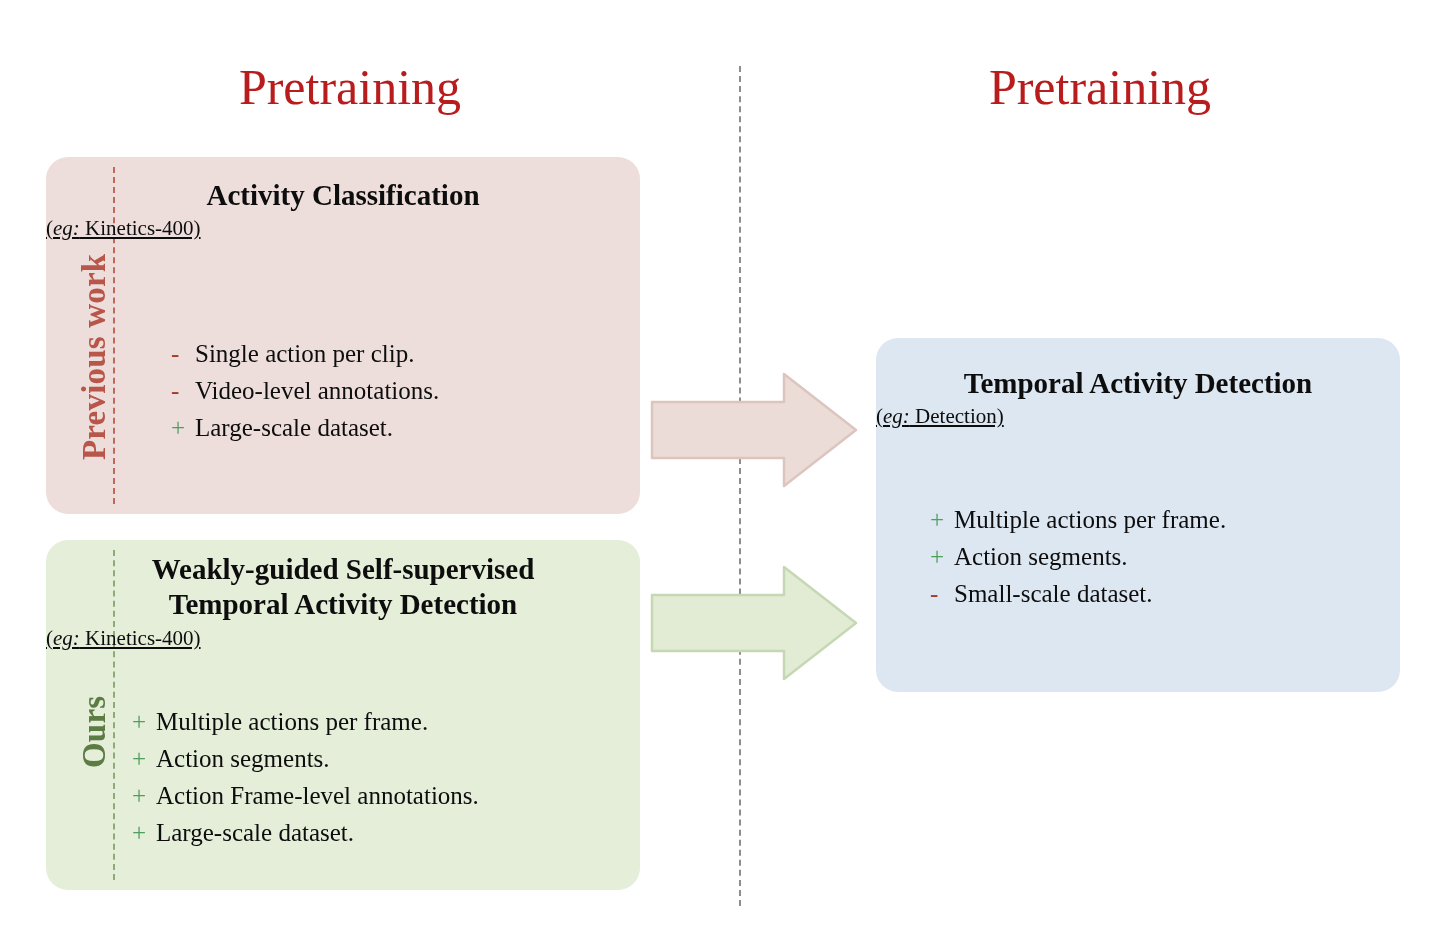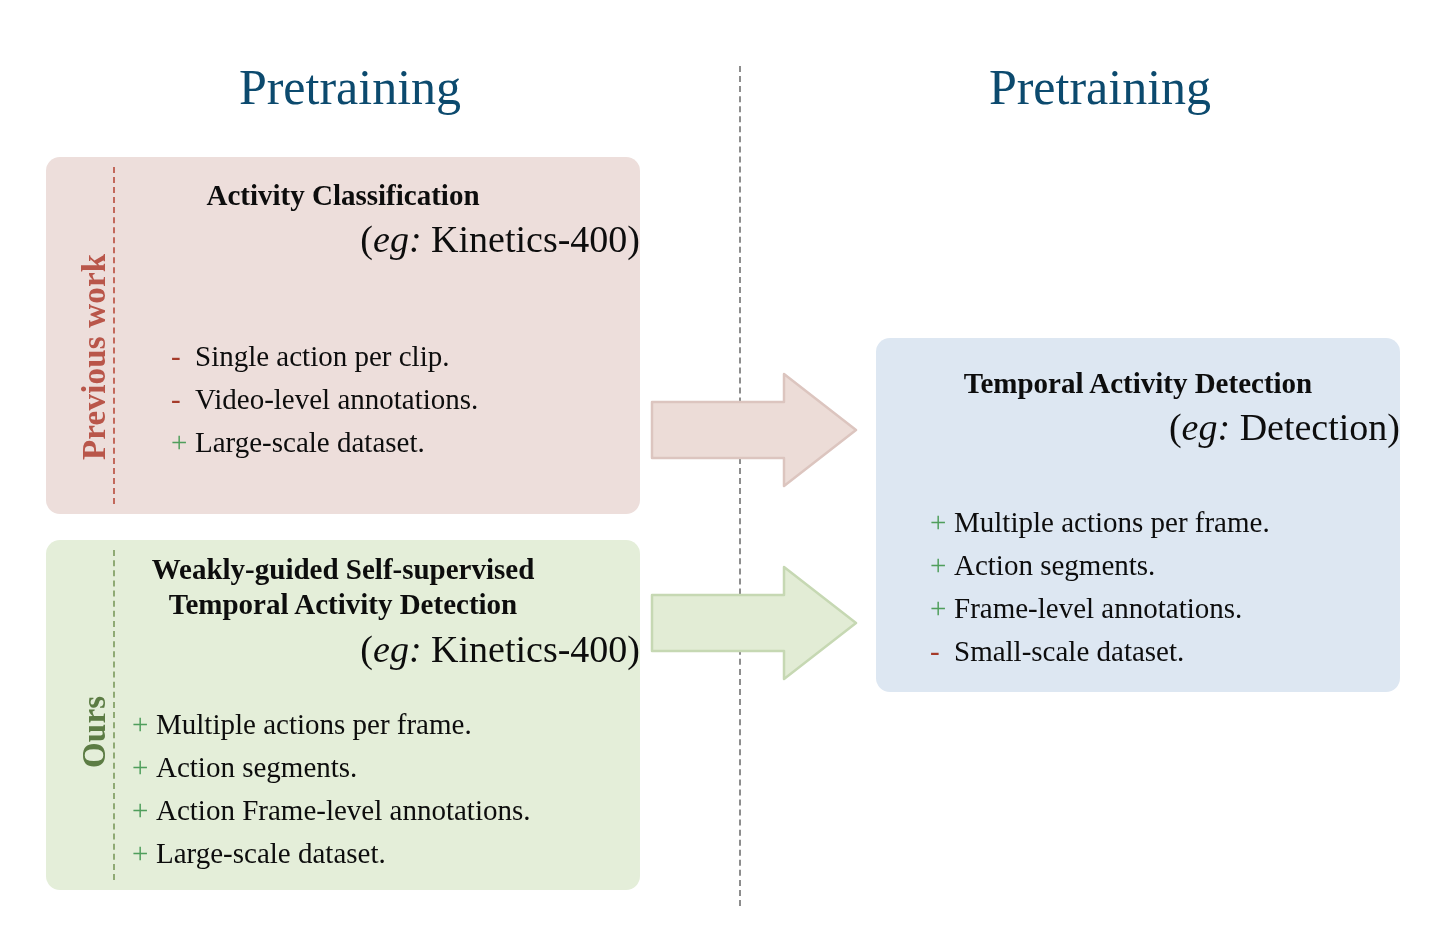--- a/index.html
+++ b/index.html
@@ -17,40 +17,40 @@
     color: #0d0d0d;
   }
 
   
   .col-header {
     position: absolute;
     font-size: 50px;
     line-height: 1;
     text-align: center;
     white-space: nowrap;
-    color: #0c4a6e;
+    color: #b91c1c;
     font-weight: 400;
   }
   #header-pretraining { left: 0px;   top: 62px; width: 700px; }
   #header-downstream  { left: 780px; top: 62px; width: 640px; }
 
   
   #center-divider {
     position: absolute;
     left: 739px;
     top: 66px;
     width: 0px;
     height: 840px;
     border-left: 2px dashed #8d8d8d;
   }
 
   
   .panel {
     position: absolute;
-    border-radius: 14px;
+    border-radius: 22px;
     box-sizing: border-box;
   }
   .panel-inner-rule {
     position: absolute;
     top: 10px;
     bottom: 10px;
     width: 0;
   }
   .side-label {
     position: absolute;
@@ -69,35 +69,36 @@
     text-align: center;
     font-size: 29px;
     font-weight: 700;
     line-height: 1.22;
   }
   .panel-title .t-italic { }
   .panel-subtitle {
     position: absolute;
     left: 0;
     width: 100%;
-    text-align: right;
-    font-size: 38px;
+    text-align: left;
+    font-size: 21px;
     font-weight: 400;
     line-height: 1.22;
+    text-decoration: underline;
   }
   .panel-subtitle em { font-style: italic; }
 
   .bullets {
     position: absolute;
     list-style: none;
     margin: 0;
     padding: 0;
   }
   .bullets li {
-    font-size: 29px;
+    font-size: 25px;
     line-height: 1.48;
     white-space: nowrap;
     display: block;
   }
   .bullets li .sign {
     display: inline-block;
     width: 24px;
     font-weight: 400;
   }
   .sign.plus  { color: #4f9e5c; }
@@ -174,21 +175,20 @@
     </ul>
   </div>
   <div class="side-label" id="label-ours" style="left:76px; top:768px; color:#5c7c44;">Ours</div>
 
   <div class="panel" id="panel-downstream">
     <div class="panel-title">Temporal Activity Detection</div>
     <div class="panel-subtitle"><span>(</span><em>eg:</em><span> Detection)</span></div>
     <ul class="bullets">
       <li><span class="sign plus">+</span><span>Multiple actions per frame.</span></li>
       <li><span class="sign plus">+</span><span>Action segments.</span></li>
-      <li><span class="sign plus">+</span><span>Frame-level annotations.</span></li>
       <li><span class="sign minus">-</span><span>Small-scale dataset.</span></li>
     </ul>
   </div>
 
   <svg class="arrow-svg" id="arrow-previous" width="208" height="120" viewBox="0 0 208 120">
     <polygon points="2,32 134,32 134,4 206,60 134,116 134,88 2,88" fill="#ecdcd7" stroke="#dcc5bf" stroke-width="2.5" stroke-linejoin="round"></polygon>
   </svg>
 
   <svg class="arrow-svg" id="arrow-ours" width="208" height="120" viewBox="0 0 208 120">
     <polygon points="2,32 134,32 134,4 206,60 134,116 134,88 2,88" fill="#e2ecd5" stroke="#c6d8b3" stroke-width="2.5" stroke-linejoin="round"></polygon>

